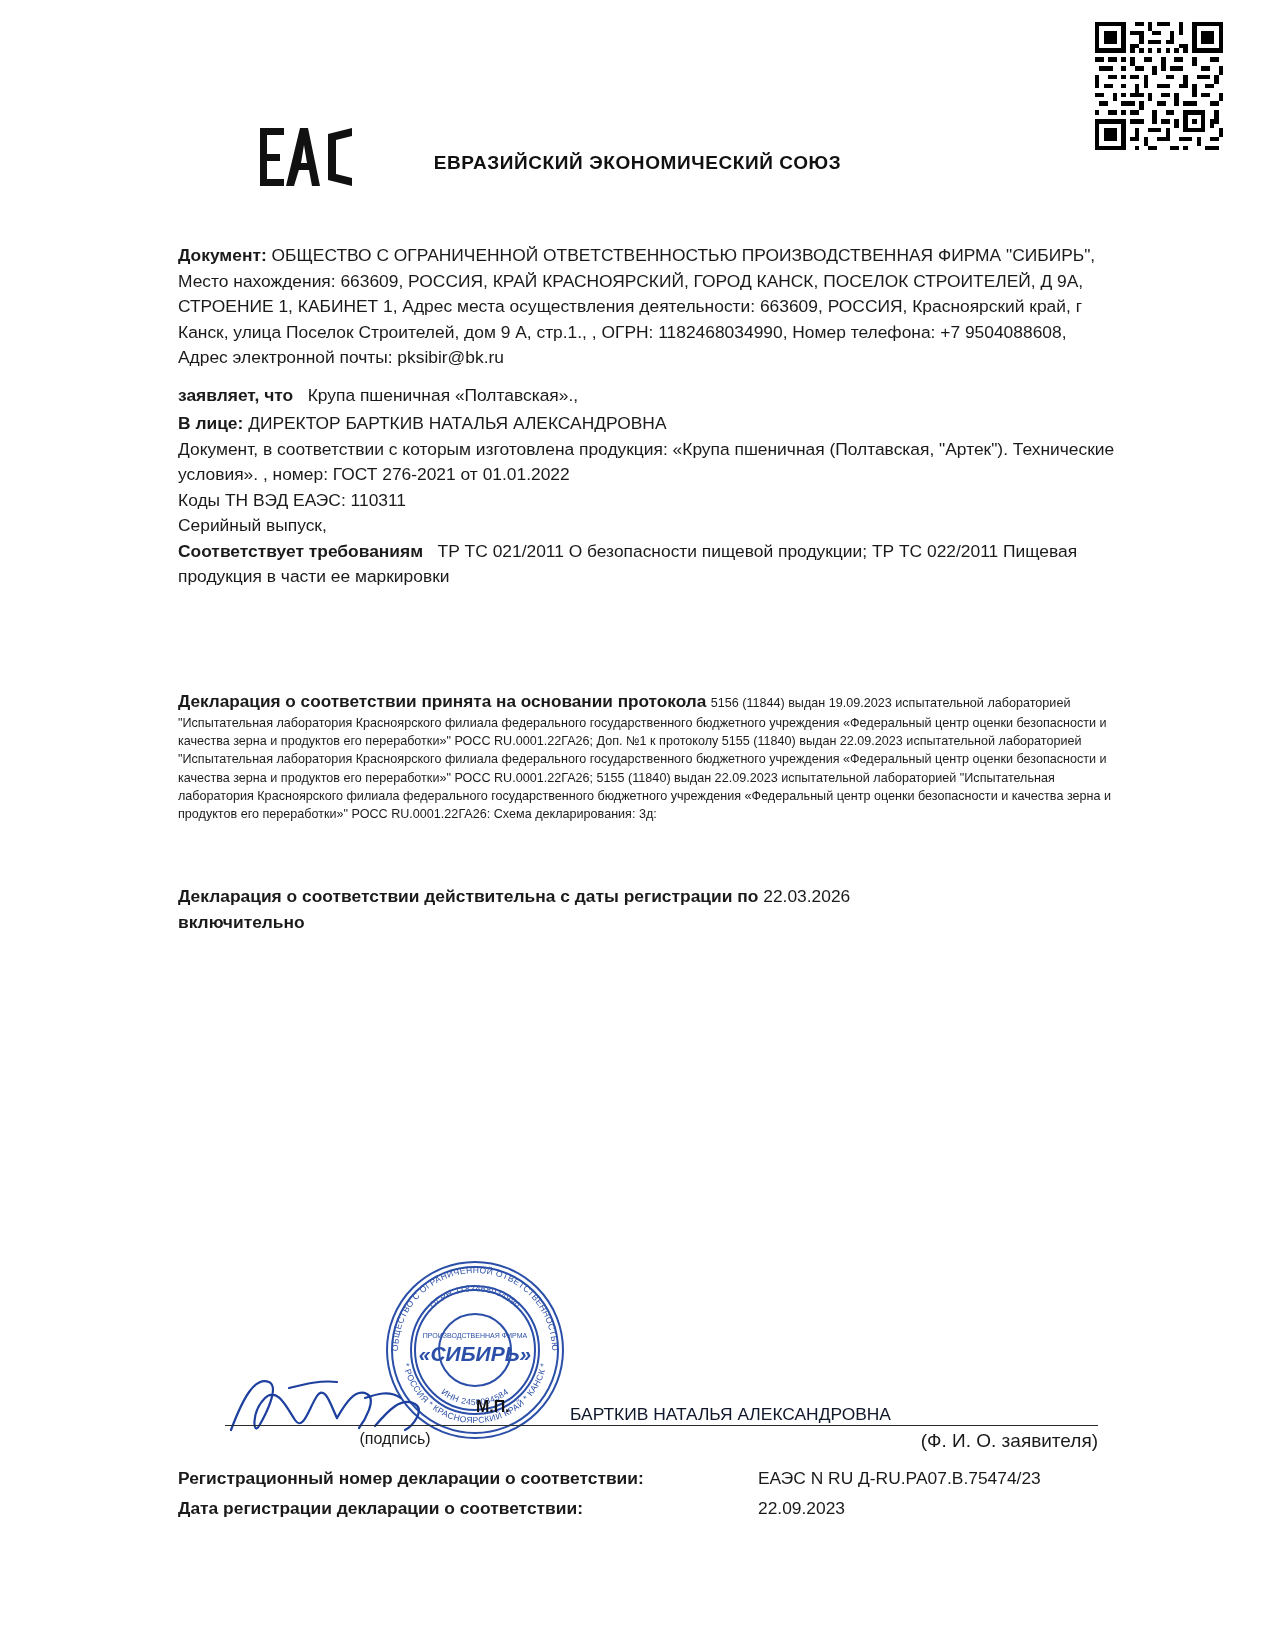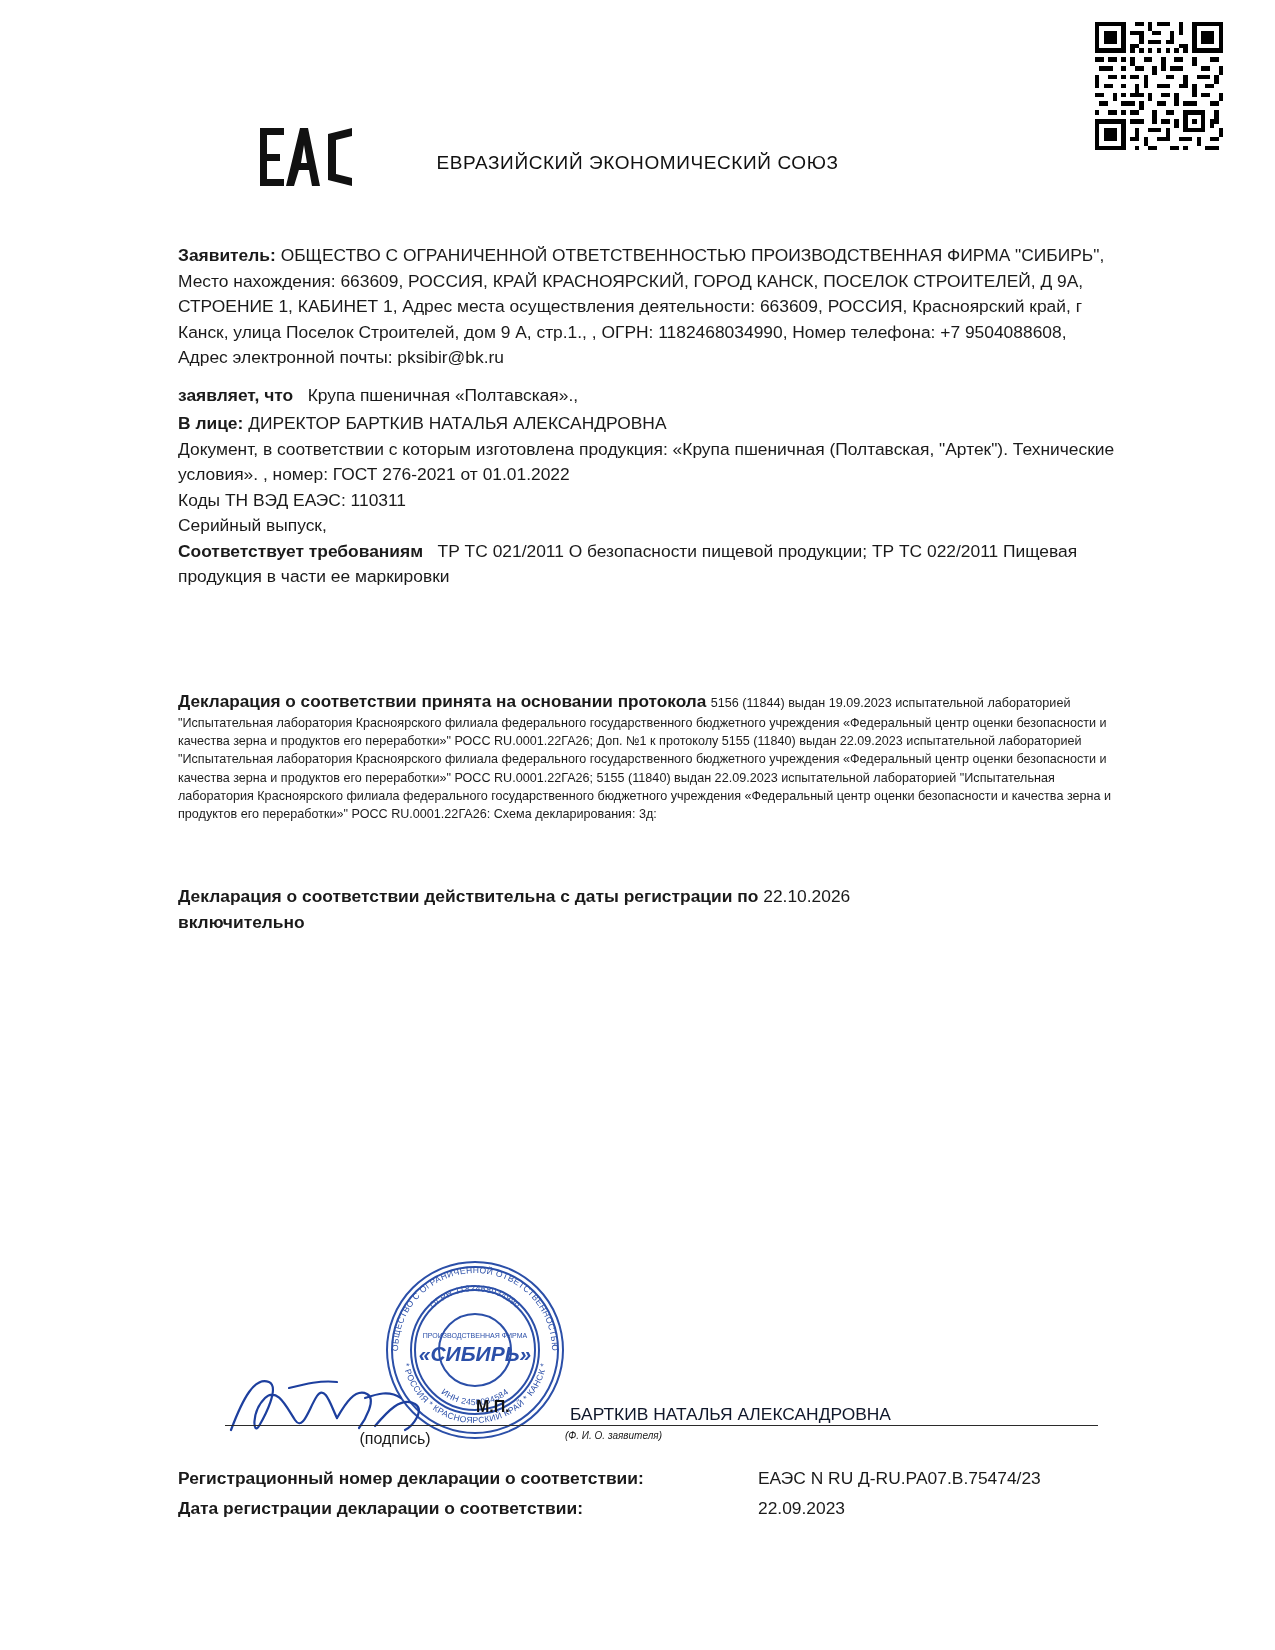--- a/index.html
+++ b/index.html
@@ -45,21 +45,21 @@
   
   .header-block {
     position: absolute;
     left: 0;
     top: 152px;
     width: 1275px;
     text-align: center;
   }
   .h-union {
     font-size: 19px;
-    font-weight: normal;
+    font-weight: bold;
     letter-spacing: 0.6px;
     color: #111;
   }
   .h-decl {
     margin-top: 25px;
     font-size: 19px;
     font-weight: bold;
     letter-spacing: 0.6px;
     color: #111;
   }
@@ -173,24 +173,23 @@
     width: 340px;
     text-align: center;
     font-size: 16px;
     color: #1a1a1a;
   }
   .cap-right {
     position: absolute;
     left: 565px;
     top: 1430px;
     width: 533px;
-    text-align: left;
-    font-size: 10px;
+    text-align: right;
+    font-size: 19px;
     color: #1a1a1a;
-    font-style: italic;
   }
 
   
   .footer {
     position: absolute;
     left: 178px;
     top: 1468px;
     width: 950px;
   }
   .frow {
@@ -357,21 +356,21 @@
     </svg>
   </div>
 
   <div class="header-block">
     <div class="h-union">ЕВРАЗИЙСКИЙ ЭКОНОМИЧЕСКИЙ СОЮЗ</div>
   </div>
 
   <div class="body-block">
 
     <div class="para">
-      <b>Заявитель:</b>
+      <b>Документ:</b>
       <span>ОБЩЕСТВО С ОГРАНИЧЕННОЙ ОТВЕТСТВЕННОСТЬЮ ПРОИЗВОДСТВЕННАЯ ФИРМА "СИБИРЬ", Место нахождения: 663609, РОССИЯ, КРАЙ КРАСНОЯРСКИЙ, ГОРОД КАНСК, ПОСЕЛОК СТРОИТЕЛЕЙ, Д 9А, СТРОЕНИЕ 1, КАБИНЕТ 1, Адрес места осуществления деятельности: 663609, РОССИЯ, Красноярский край, г Канск, улица Поселок Строителей, дом 9 А, стр.1., , ОГРН: 1182468034990, Номер телефона: +7 9504088608, Адрес электронной почты: pksibir@bk.ru</span>
     </div>
 
     <div class="para gap-sm">
       <b>заявляет, что</b>
       &nbsp;
       <span>Крупа пшеничная «Полтавская».,</span>
     </div>
 
     <div class="para gap-xs">
@@ -391,21 +390,21 @@
     </div>
   </div>
 
   <div class="protocol-block">
     <span class="proto-lead">Декларация о соответствии принята на основании протокола</span>
     <span class="proto-small">5156 (11844) выдан 19.09.2023  испытательной лабораторией "Испытательная лаборатория Красноярского филиала федерального государственного бюджетного учреждения «Федеральный центр оценки безопасности и качества зерна и продуктов его переработки»" РОСС RU.0001.22ГА26; Доп. №1 к протоколу 5155 (11840) выдан 22.09.2023 испытательной лабораторией "Испытательная лаборатория Красноярского филиала федерального государственного бюджетного учреждения «Федеральный центр оценки безопасности и качества зерна и продуктов его переработки»" РОСС RU.0001.22ГА26; 5155 (11840) выдан 22.09.2023 испытательной лабораторией "Испытательная лаборатория Красноярского филиала федерального государственного бюджетного учреждения «Федеральный центр оценки безопасности и качества зерна и продуктов его переработки»" РОСС RU.0001.22ГА26: Схема декларирования: 3д:</span>
   </div>
 
   <div class="validity">
     <b>Декларация о соответствии действительна с даты регистрации по</b>
-    <span>22.10.2026</span>
+    <span>22.03.2026</span>
     <div><b>включительно</b></div>
   </div>
 
   <div class="stamp">
     <svg viewBox="0 0 190 190" width="190" height="190">
       <defs>
         <path id="ringOuterTop" d="M 18,95 A 77,77 0 0 1 172,95"></path>
         <path id="ringOuterBottom" d="M 22,95 A 73,73 0 0 0 168,95"></path>
         <path id="ringInnerTop" d="M 36,95 A 59,59 0 0 1 154,95"></path>
         <path id="ringInnerBottom" d="M 40,95 A 55,55 0 0 0 150,95"></path>

